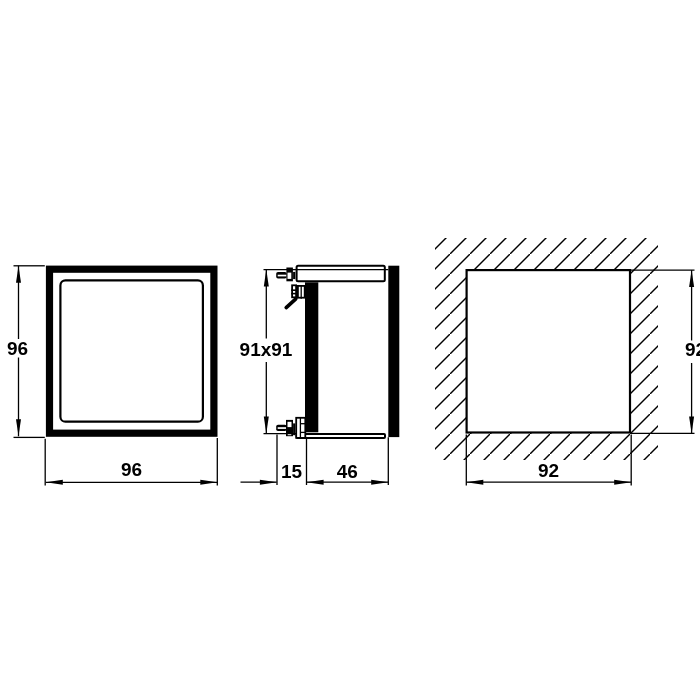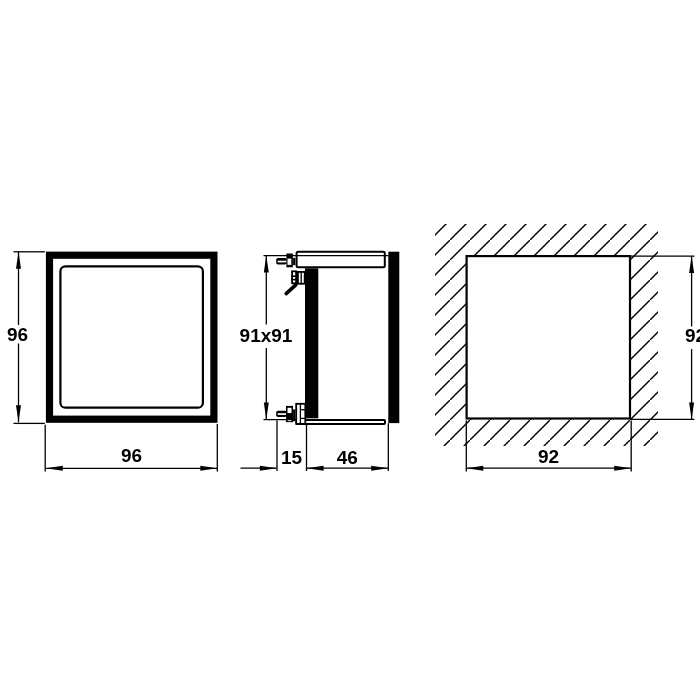--- a/index.html
+++ b/index.html
@@ -1,16 +1,16 @@
 <!DOCTYPE html>
 <html><head>
 <meta charset="utf-8">
 <style>
   html,body{margin:0;padding:0;background:#fff;}
-  .wrap{width:700px;height:524px;position:relative;background:#fff;overflow:hidden;}
+  .wrap{width:700px;height:524px;position:relative;background:#fff;overflow:hidden;margin-top:14px;}
   text{font-family:"Liberation Sans",sans-serif;font-weight:bold;font-size:19px;fill:#000;}
 </style>
 </head>
 <body>
 <div class="wrap">
 <svg width="700" height="700" viewBox="0 0 700 700" xmlns="http://www.w3.org/2000/svg">
 <defs>
 
   <pattern id="hatch" patternUnits="userSpaceOnUse" width="20" height="20" x="10">
     <line x1="0" y1="20" x2="20" y2="0" stroke="#000" stroke-width="1.4"></line>

